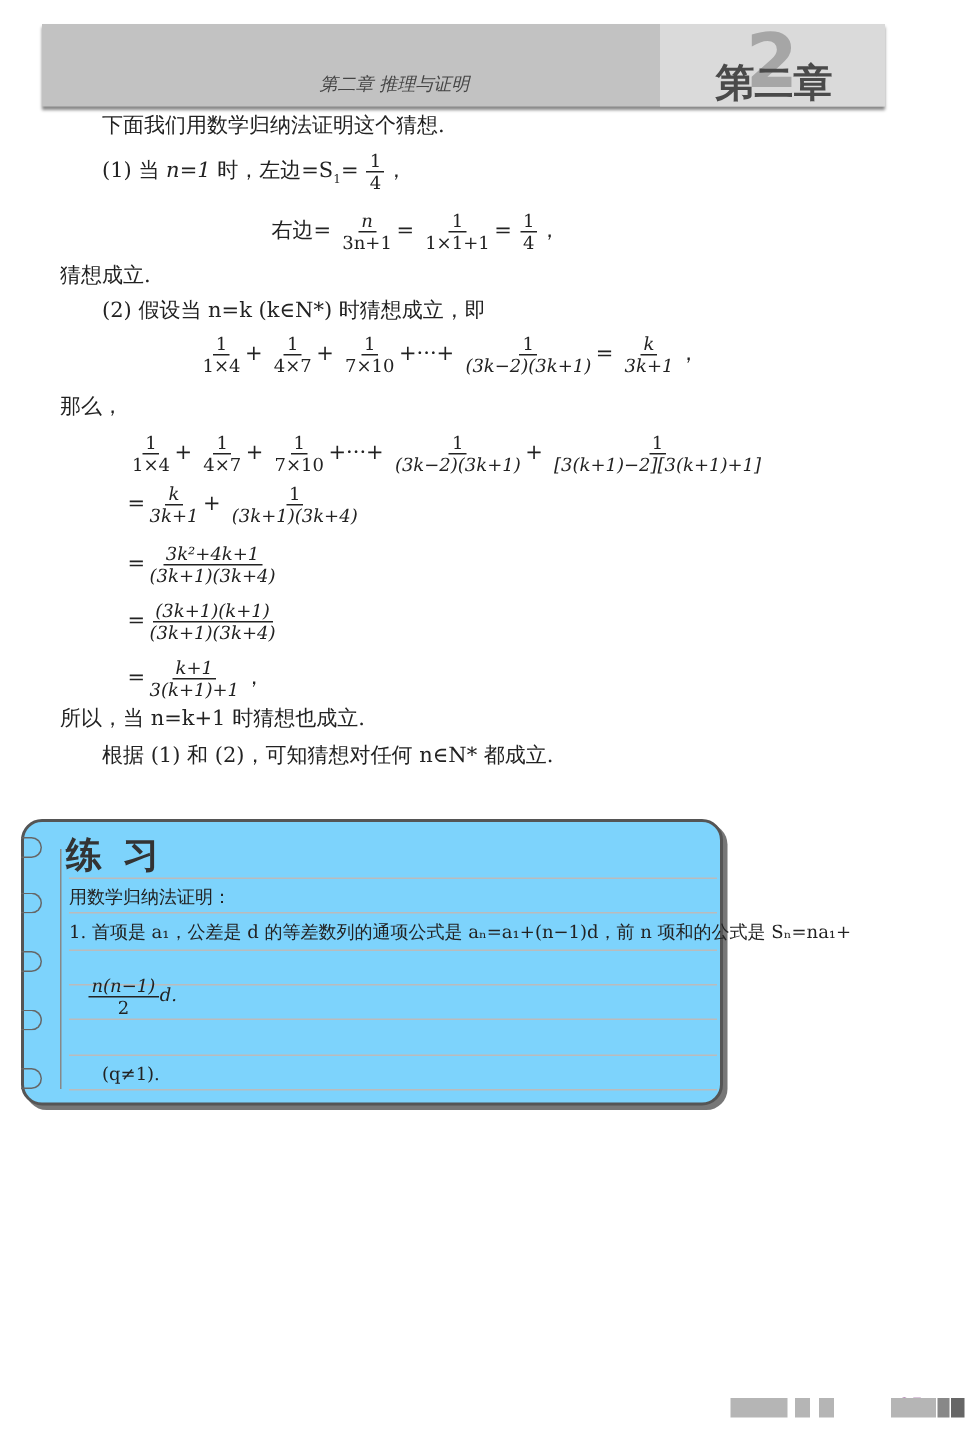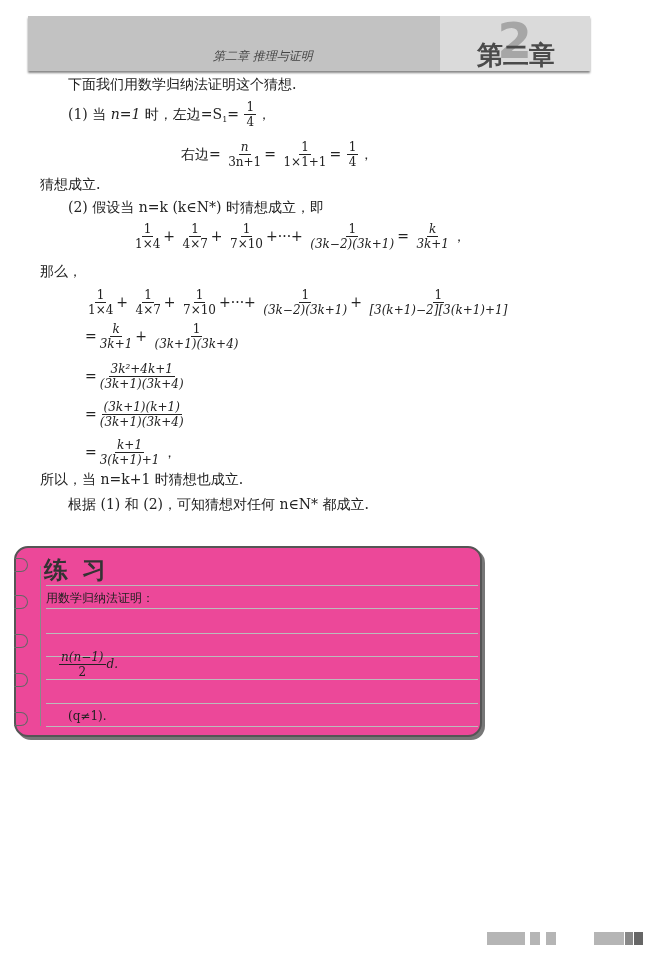--- a/index.html
+++ b/index.html
@@ -37,21 +37,21 @@
     display: inline-flex; flex-direction: column; align-items: center;
     vertical-align: middle; font-size: 12px; line-height: 14px; margin: 0 1px;
   }
   .frac .num { border-bottom: 1px solid #222; padding: 0 2px; }
   .frac .den { padding: 0 2px; }
   sub, sup { font-size: 8px; }
   .exercise {
     position: absolute; left: 14px; top: 546px; width: 468px; height: 191px;
     border: 2px solid #555; border-radius: 14px;
     box-shadow: 3px 3px 0 #777;
-    background: #ec4899;
+    background: #7dd3fc;
   }
   .ring {
     position: absolute; left: -2px; width: 14px; height: 14px;
     border: 1.5px solid #666; border-left: none; border-radius: 0 10px 10px 0;
   }
   .margin-line { position: absolute; left: 24px; top: 18px; width: 1px; height: 160px; background: #888; }
   .rule { position: absolute; left: 30px; width: 432px; height: 1px; background: #bbb; }
   .ex-title {
     position: absolute; left: 28px; top: 6px; font-family: "DejaVu Sans", sans-serif;
     font-weight: bold; font-size: 24px; letter-spacing: 14px; color: #333;
@@ -189,20 +189,21 @@
   <div class="margin-line"></div>
   <div class="rule" style="top:37px;"></div>
   <div class="rule" style="top:60px;"></div>
   <div class="rule" style="top:85px;"></div>
   <div class="rule" style="top:108px;"></div>
   <div class="rule" style="top:131px;"></div>
   <div class="rule" style="top:155px;"></div>
   <div class="rule" style="top:178px;"></div>
   <div class="ex-title">练习</div>
   <div class="ex-line" style="left:30px; top:42px;">用数学归纳法证明：</div>
+  <div class="ex-line" style="left:30px; top:65px;">1. 首项是 a₁，公差是 d 的等差数列的通项公式是 aₙ=a₁+(n−1)d，前 n 项和的公式是 Sₙ=na₁+</div>
   <div class="ex-line" style="left:42px; top:86px;margin-top:16px;">
     <span class="frac">
         <span class="num i">n(n−1)</span>
         <span class="den">2</span>
       </span><span class="i">d.</span>
   </div>
   <div class="ex-line" style="left:52px; top:160px;">(q≠1).</div>
 </div>
 
 <div class="footer-bar" style="left:487px; width:38px;"></div>

